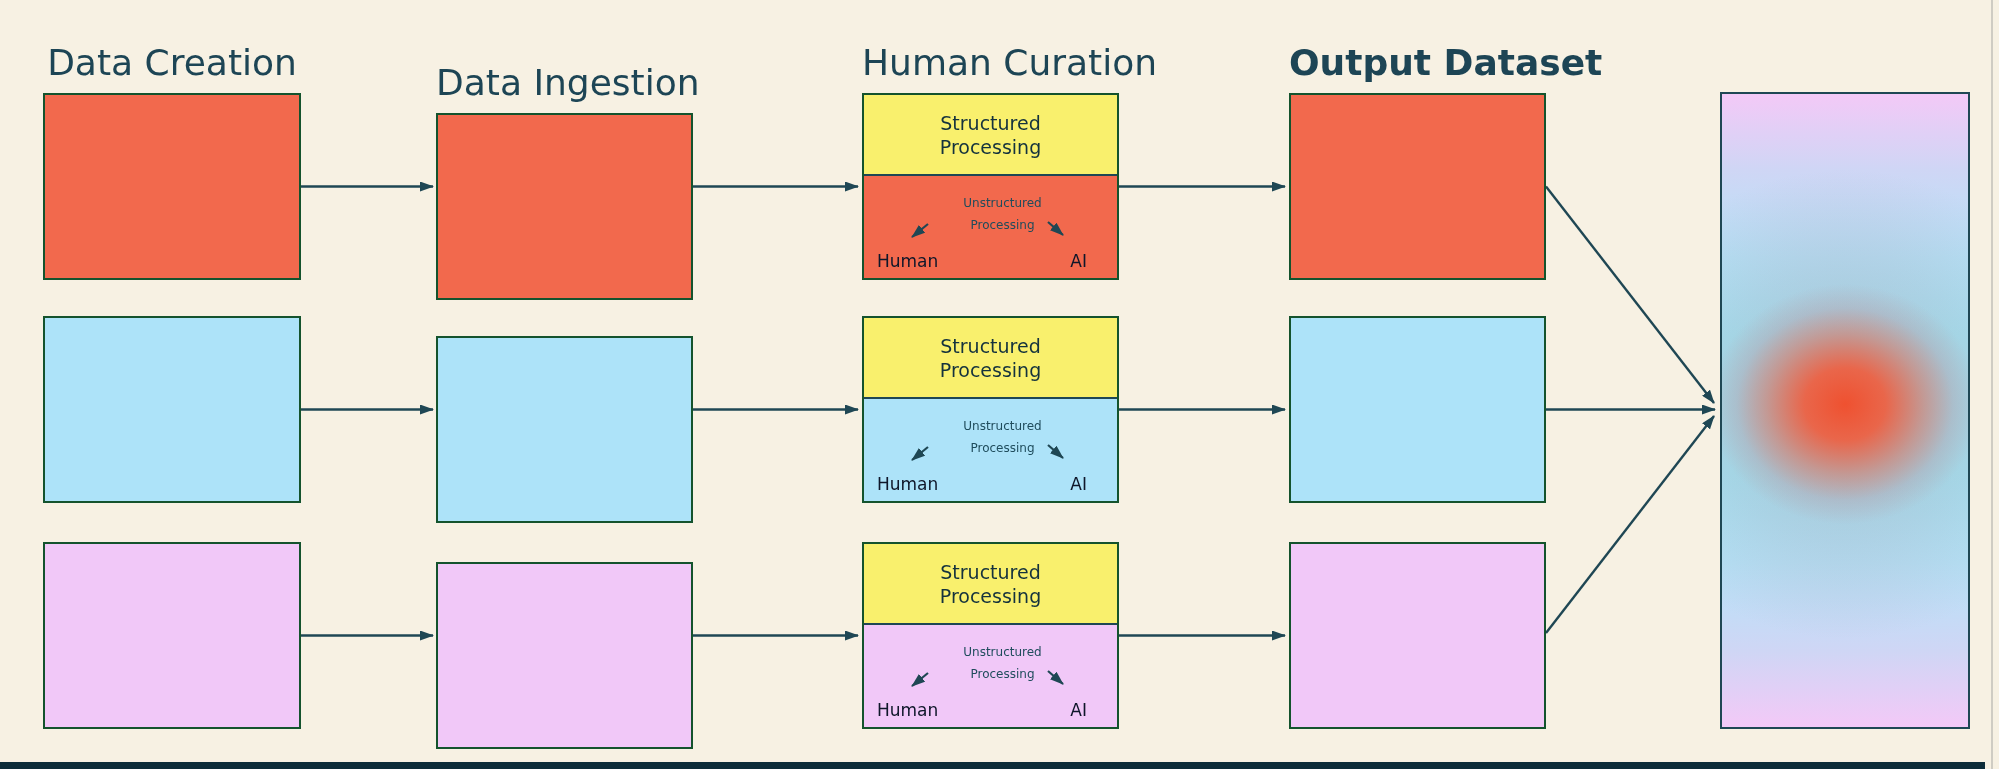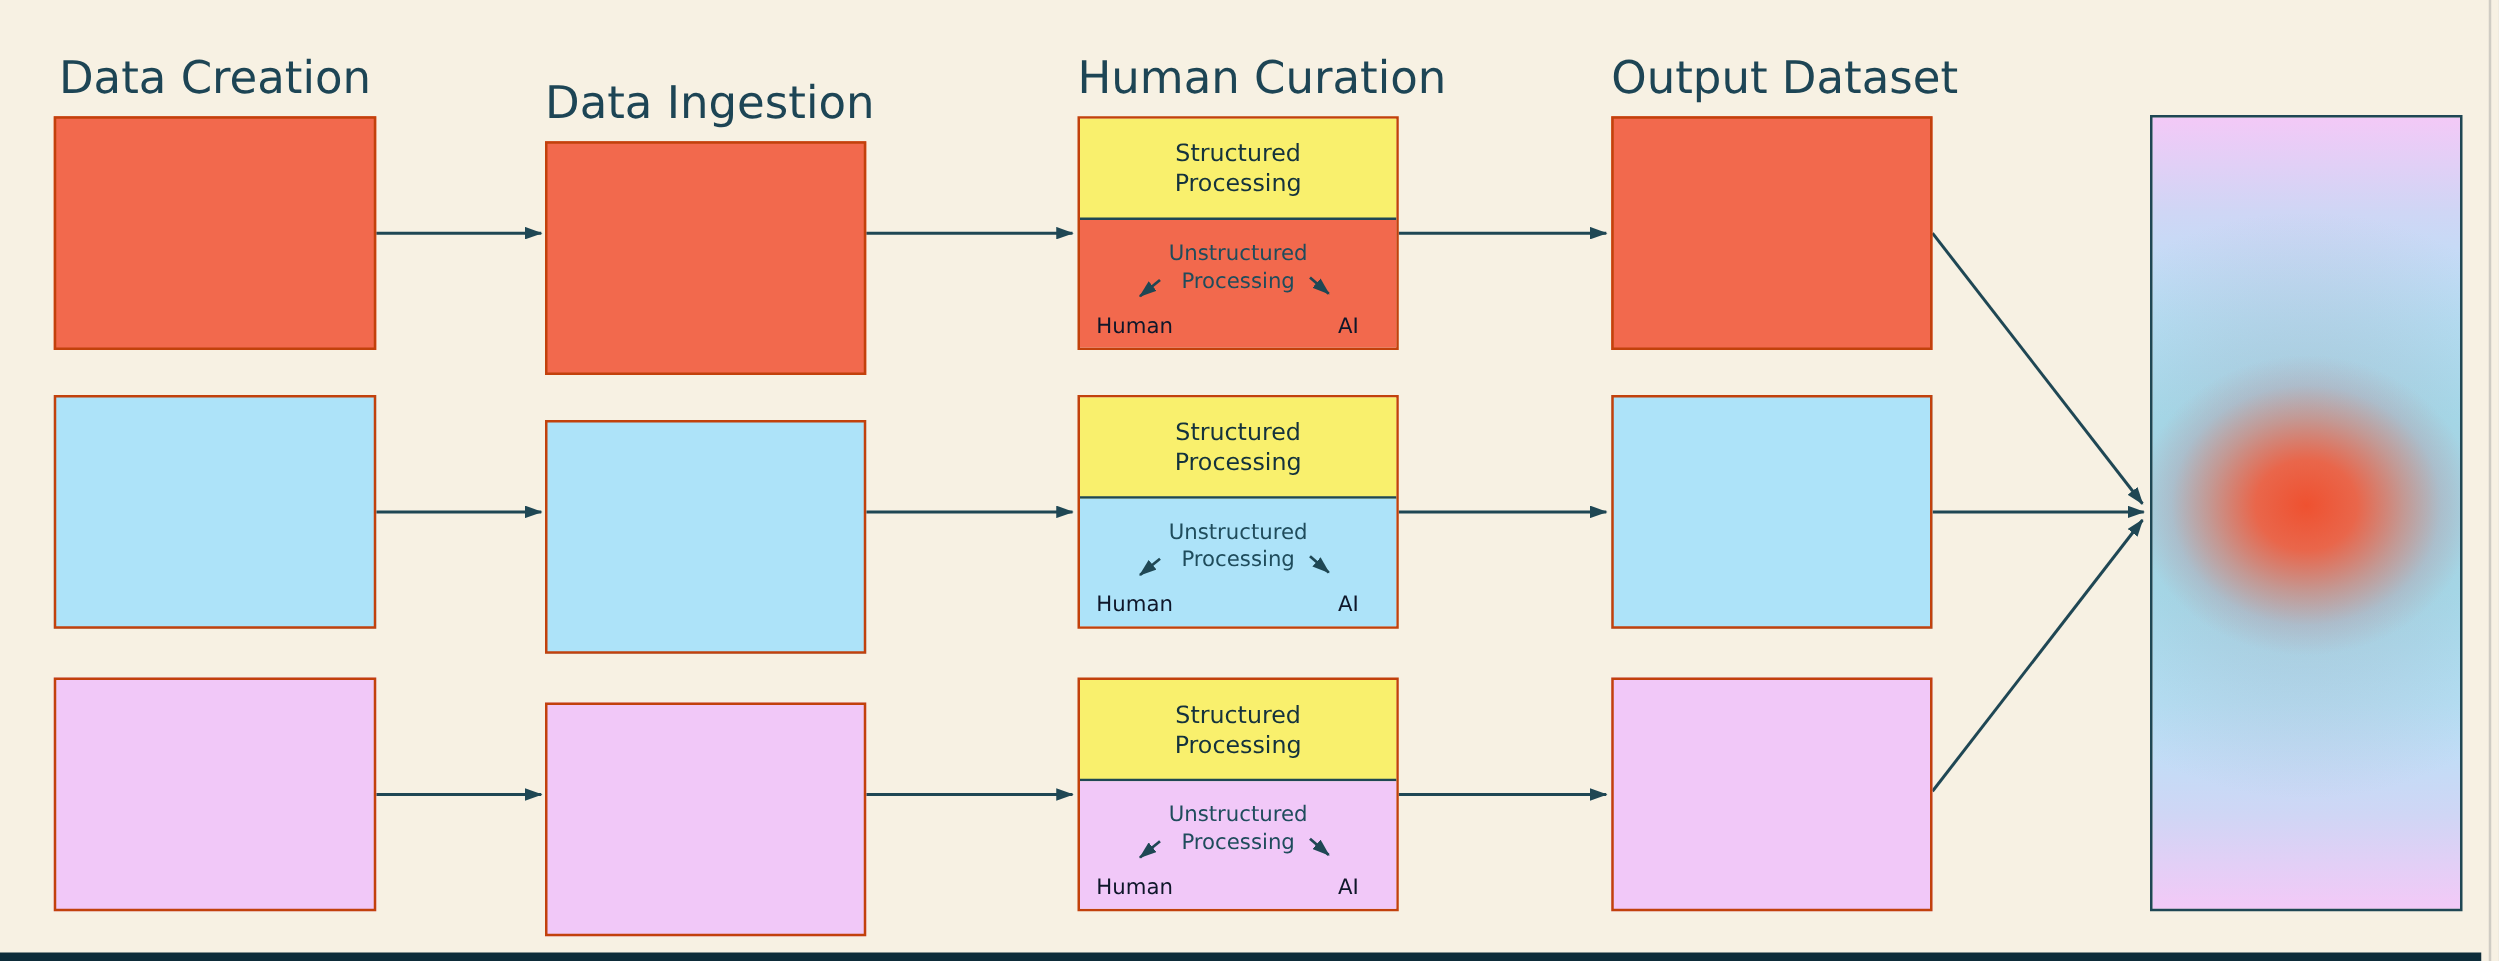--- a/index.html
+++ b/index.html
@@ -17,43 +17,43 @@
     color:#1d4555;text-align:center;white-space:nowrap;
   }
   .hdr.c1{left:43px;width:258px;}
   .hdr.c2{left:436px;width:257px;}
   .hdr.c3{left:862px;width:257px;}
   .hdr.c4{left:1289px;width:257px;}
   .hdr.c5{left:1720px;width:250px;}
   
   .box{
     position:absolute;width:257px;height:187px;
-    border:2px solid #c2410c;box-sizing:border-box;
+    border:2px solid #14532d;box-sizing:border-box;
   }
   .r0{top:93px;} .r1{top:316px;} .r2{top:542px;}
-  .c1{left:43px;} .c2{left:436px;margin-top:20px;} .c3{left:862px;} .c4{left:1289px;}
+  .c1{left:43px;} .c2{left:436px;margin-top:20px;} .c3{left:862px;} .c4{left:1289px;font-weight:bold;}
   .box.c1{width:258px;}
   .bg-red{background:#f2694d;}
   .bg-blue{background:#ade3f9;}
   .bg-pink{background:#f1c8f8;}
   
   .curation{display:flex;flex-direction:column;padding:0;}
   .structured{
     height:79px;flex:0 0 79px;background:#f9f06d;
     border-bottom:2px solid #1f4754;
     display:flex;align-items:center;justify-content:center;
   }
   .structured .lbl{
     font-size:19px;line-height:24px;color:#14323d;
     text-align:center;width:160px;font-weight:500;
   }
   .unstructured{position:relative;flex:1 1 auto;}
   .unstr-line{
-    position:absolute;left:0;width:100%;text-align:center;
-    font-size:17px;line-height:20px;color:#1f4c5c;
+    position:absolute;left:12px;width:100%;text-align:center;
+    font-size:12px;line-height:20px;color:#1f4c5c;
   }
   .unstr-l1{top:17px;}
   .unstr-l2{top:39px;}
   .human-lbl,.ai-lbl{
     position:absolute;top:74px;font-size:17px;line-height:22px;color:#0f172a;
   }
   .human-lbl{left:13px;}
   .ai-lbl{right:30px;}
   .mini-arrows{position:absolute;left:0;top:0;width:100%;height:100%;}
   

